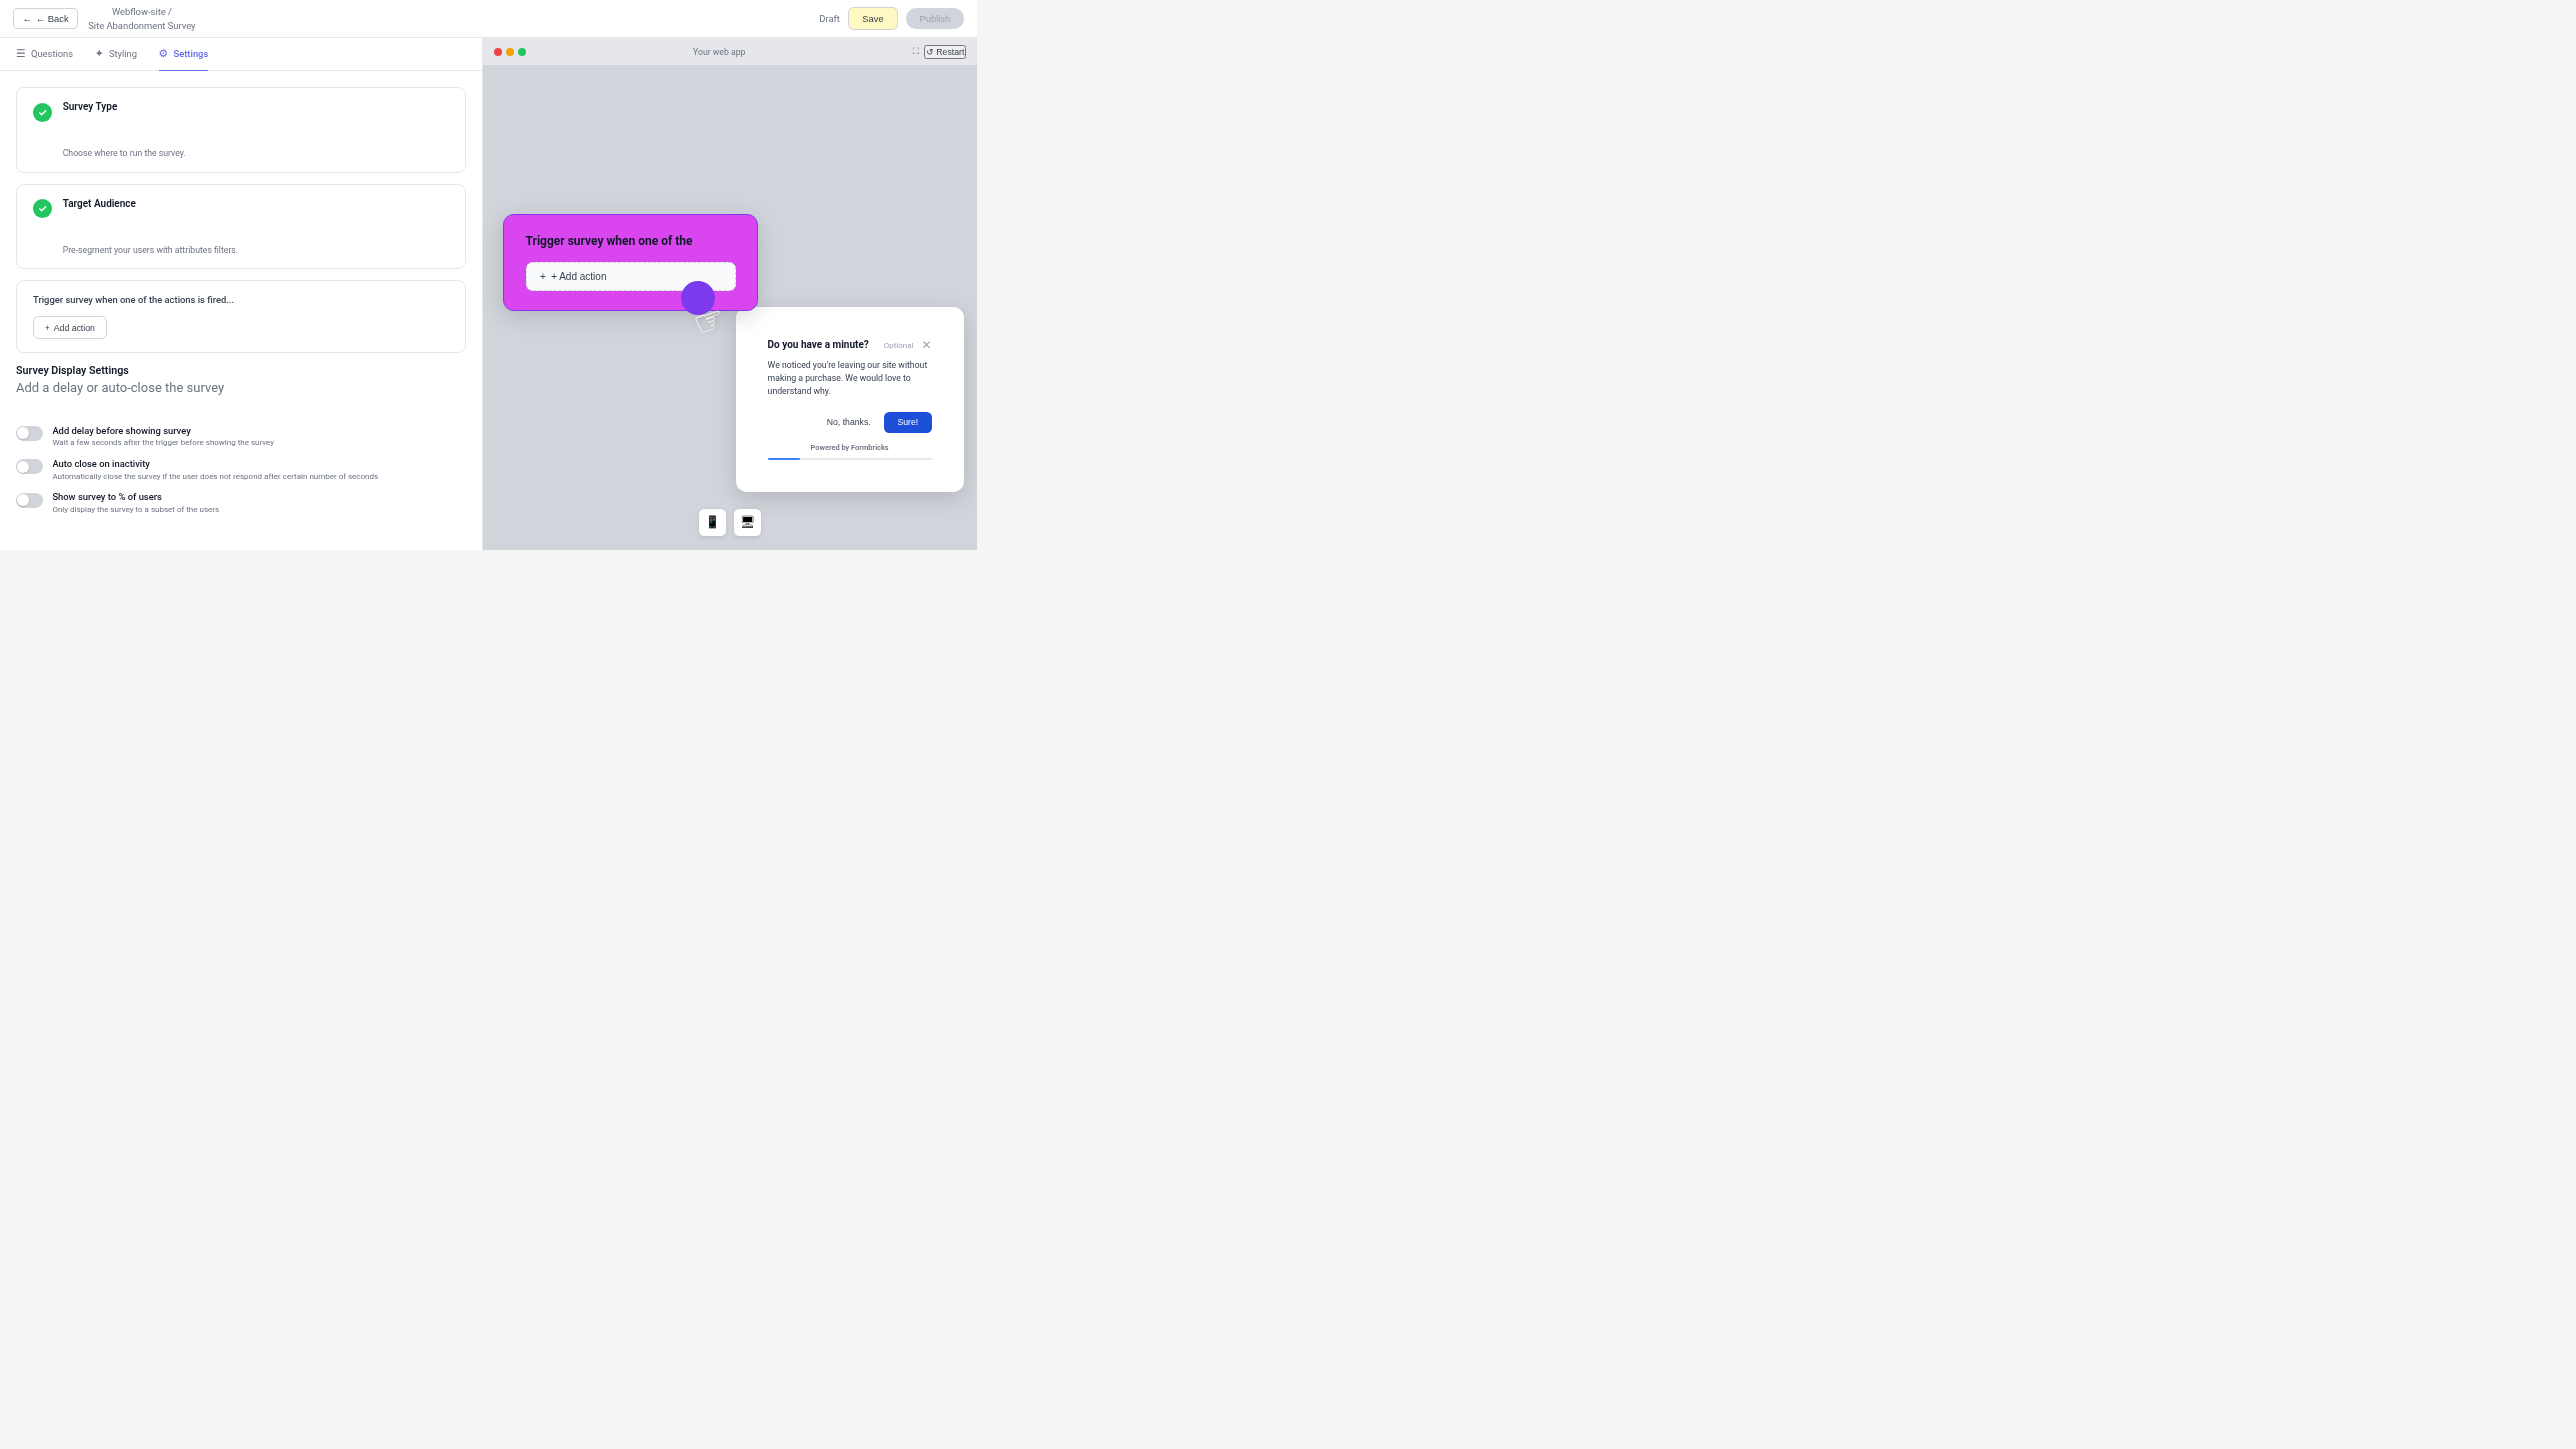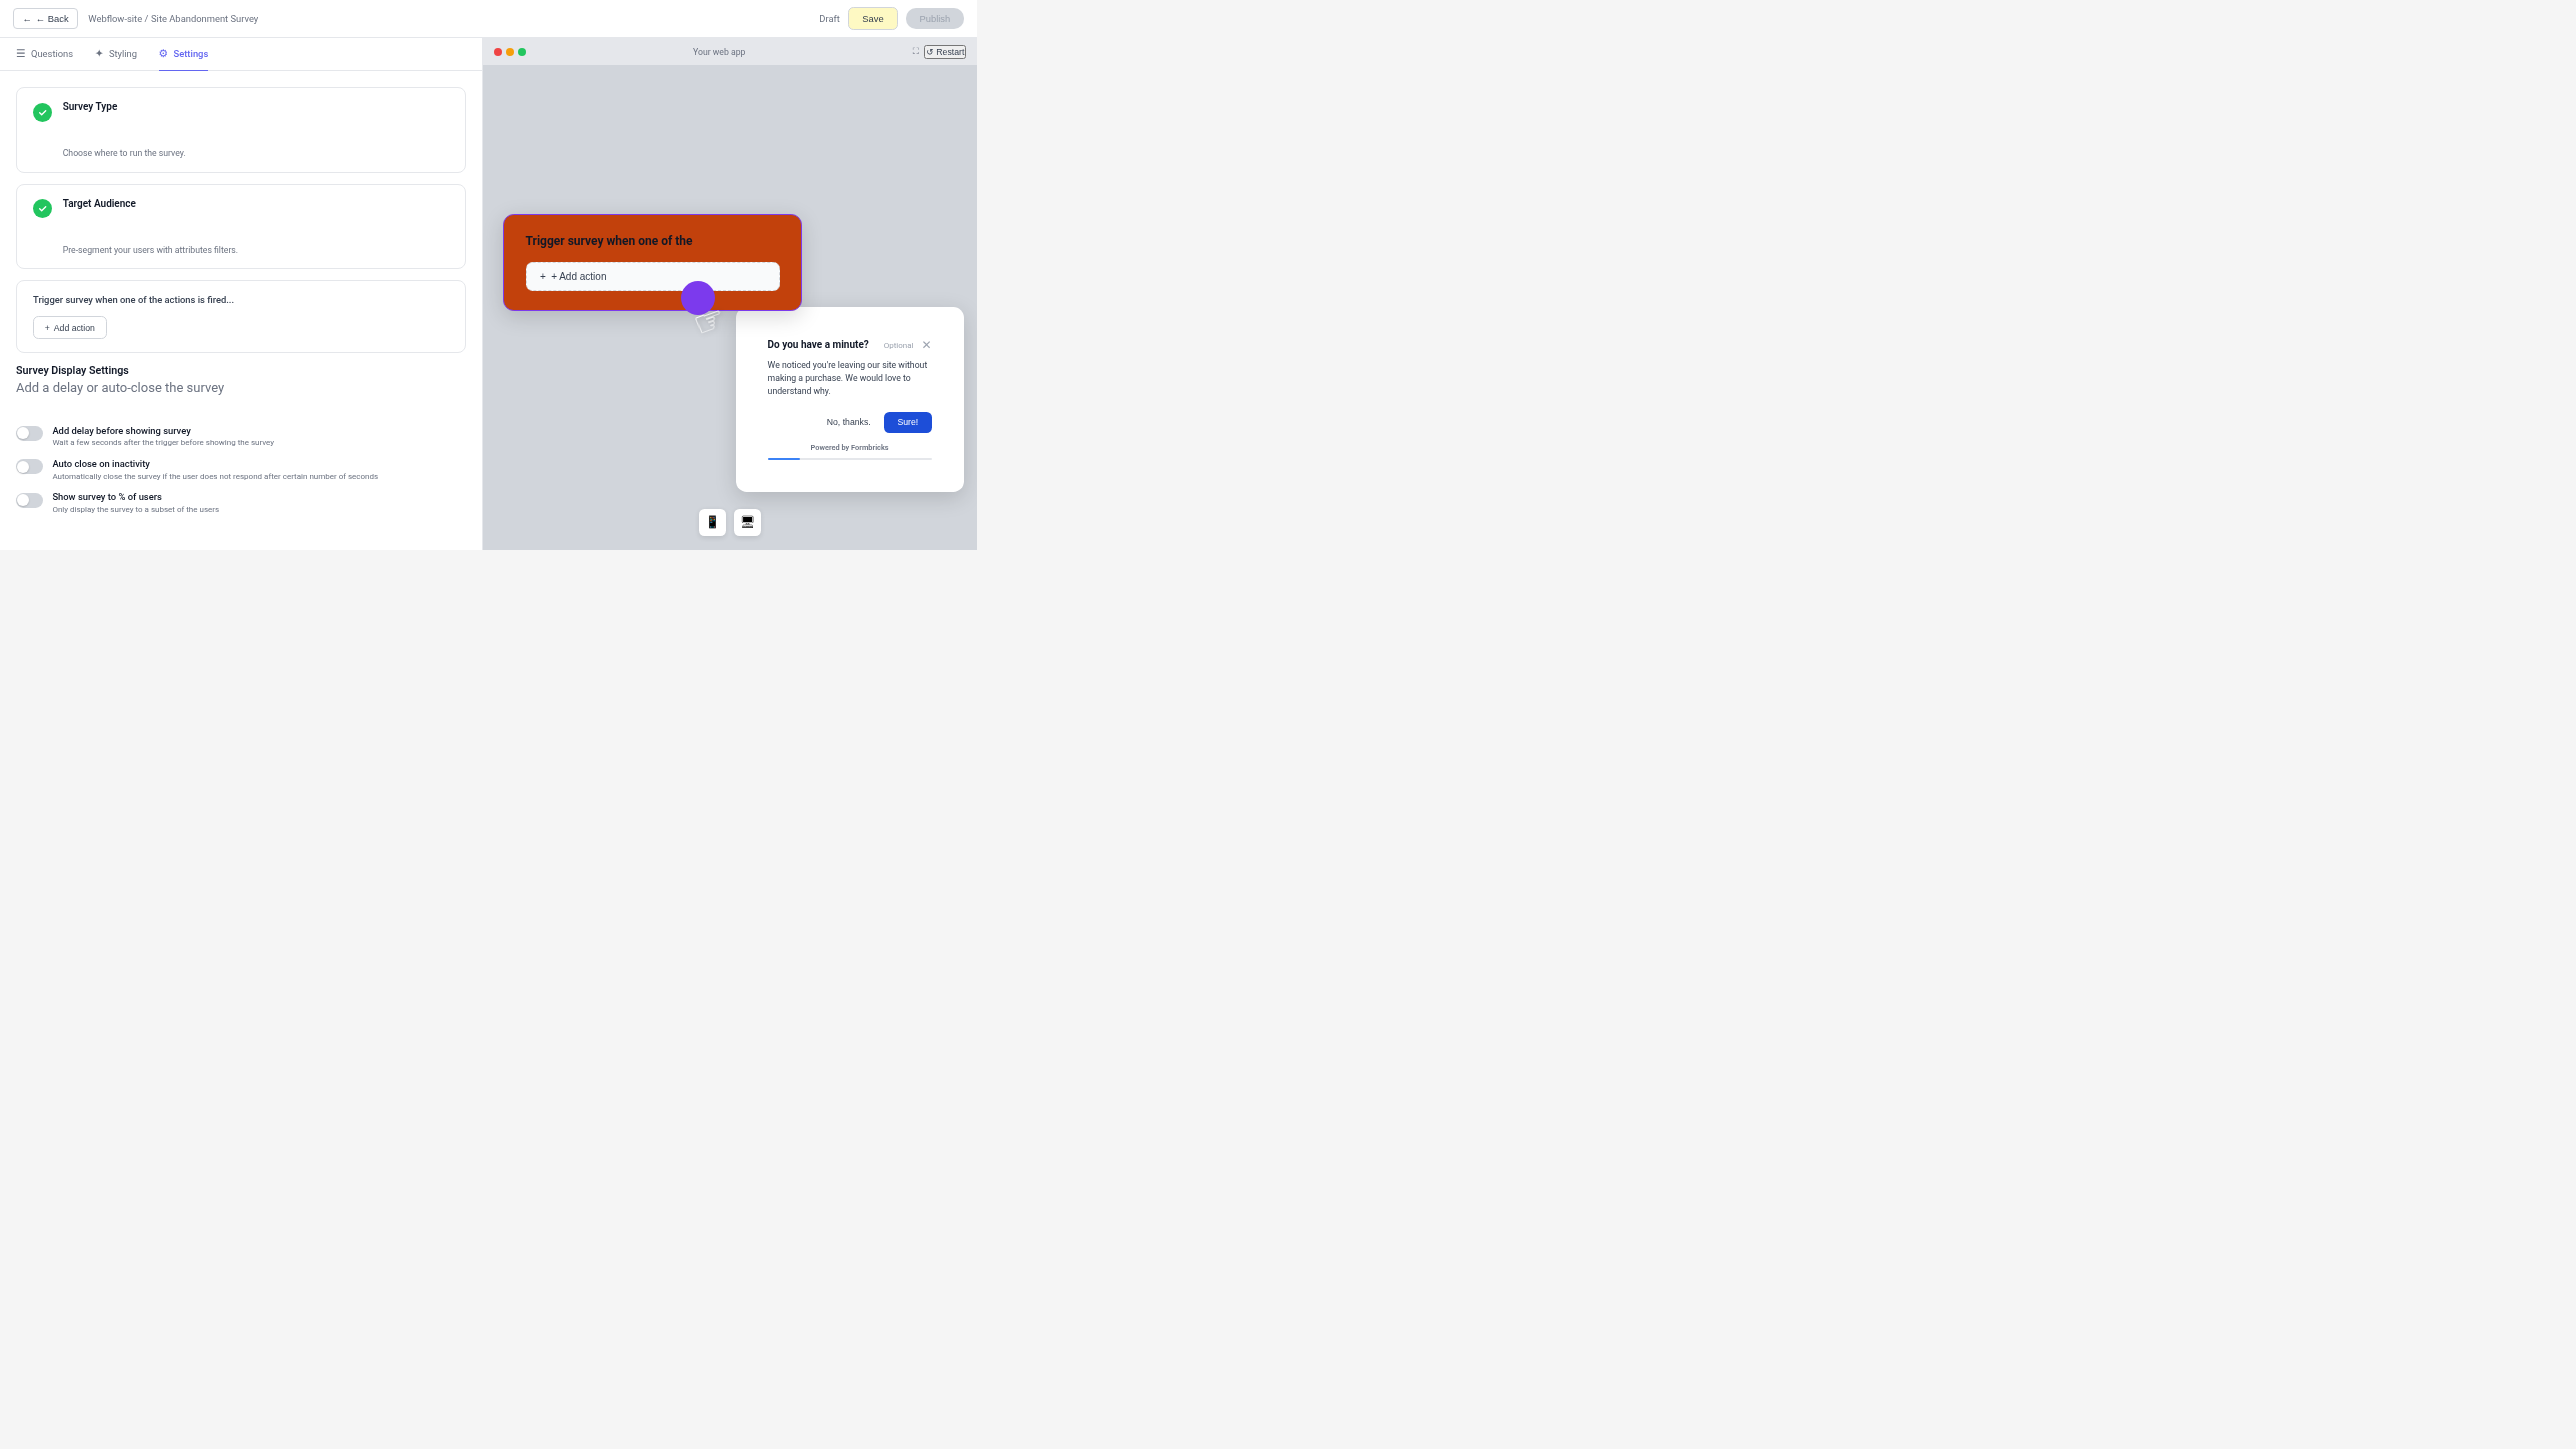--- a/index.html
+++ b/index.html
@@ -35,20 +35,21 @@
       border-radius: 4px;
       background: #fff;
       margin-right: 10.7px;
     }
     .header-breadcrumb {
       display: flex;
       align-items: center;
       gap: 2.7px;
       font-size: 9.4px;
       color: #6b7280;
+      flex-direction: column;
     }
     .header-actions {
       margin-left: auto;
       display: flex;
       align-items: center;
       gap: 8px;
     }
     .draft-label {
       font-size: 9.4px;
       color: #6b7280;
@@ -296,25 +297,25 @@
       height: calc(100% - 32px);
       background: #d1d5db;
       position: relative;
     }
 
     
     .tooltip-overlay {
       position: absolute;
       top: 148px;
       left: 20px;
-      background: #c2410c;
+      background: #d946ef;
       border: 1.3px solid #7c3aed;
       border-radius: 10.7px;
       padding: 19px 21.5px;
-      width: 299px;
+      width: 255px;
       box-shadow: 0 5.4px 21.5px rgba(0,0,0,0.15);
       z-index: 20;
     }
     .tooltip-title {
       font-size: 12px;
       font-weight: 700;
       color: #111827;
       margin-bottom: 13.4px;
     }
     .tooltip-add-btn {

